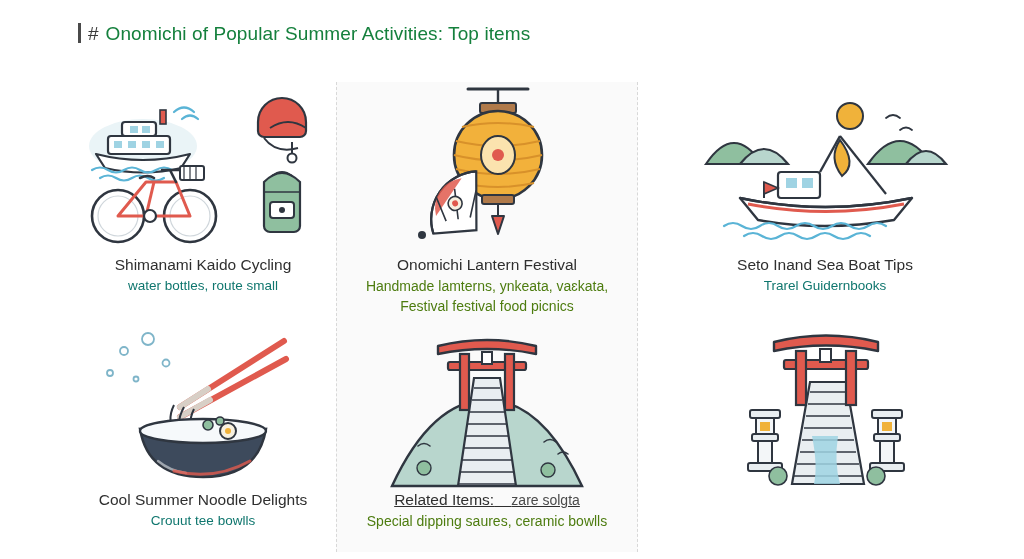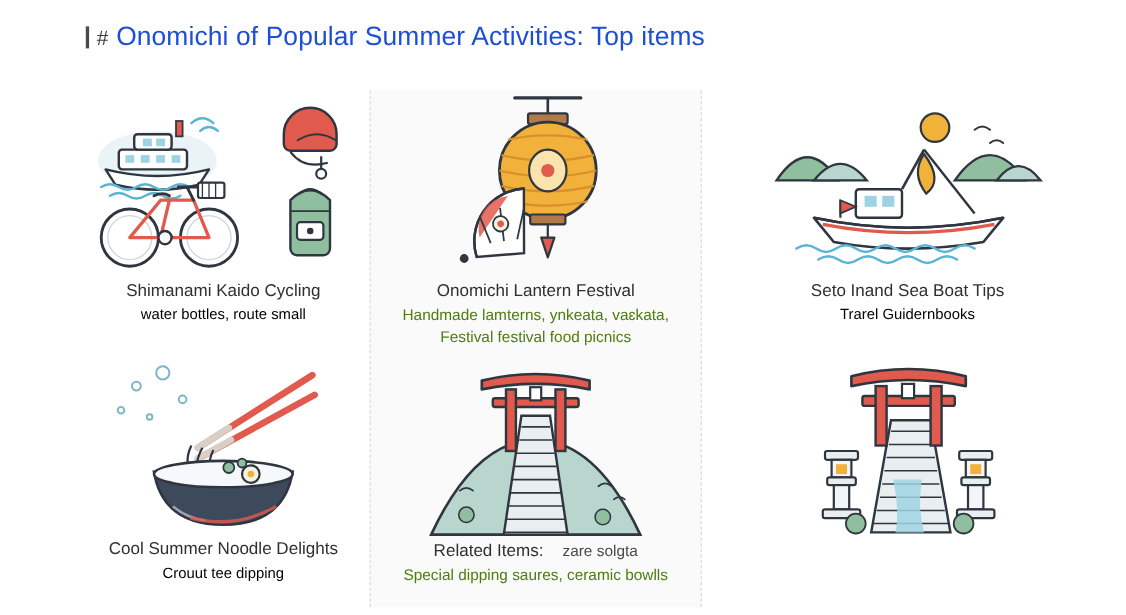--- a/index.html
+++ b/index.html
@@ -34,22 +34,22 @@
     height: 20px;
     background: #4a4a4a;
     position: relative;
     top: 3px;
   }
   .title-hash {
     font-size: 19px;
     color: #3a3a3a;
   }
   .title-text {
-    font-size: 24px;
-    color: #1d4ed8;
+    font-size: 19px;
+    color: #15803d;
     letter-spacing: 0.1px;
   }
   .grid {
     position: absolute;
     left: 0;
     top: 82px;
     width: 1024px;
     height: 470px;
   }
   .col {
@@ -92,27 +92,28 @@
   }
   .cap-title {
     font-size: 15.5px;
     color: #2f2f2f;
     line-height: 22px;
     white-space: nowrap;
     text-align: center;
   }
   .cap-sub {
     font-size: 13.5px;
-    color: #000000;
+    color: #0f766e;
     line-height: 20px;
   }
   .cap-inline {
     font-size: 15.5px;
     color: #2f2f2f;
     line-height: 22px;
+    text-decoration: underline;
   }
   .cap-inline .rel-label { color: #2f2f2f; }
   .cap-inline .rel-value { color: #4a4a4a; font-size: 14px; }
   .mid-sub { font-size: 14px; color: #4d7c0f; line-height: 20px; }
 
   svg { display: block; }
 </style>
 </head>
 <body>
 
@@ -220,21 +221,21 @@
               <path d="M86 150 q40 10 76 -10" fill="none" stroke="#e05a4e" stroke-width="3" stroke-linecap="round" opacity="0.8"></path>
               <circle cx="140" cy="110" r="8" fill="#f7f1e0" stroke="#2f3640" stroke-width="2"></circle>
               <circle cx="140" cy="110" r="3" fill="#f0b23a"></circle>
               <circle cx="120" cy="104" r="5" fill="#8fbf9f" stroke="#2f3640" stroke-width="1.6"></circle>
               <circle cx="132" cy="100" r="4" fill="#8fbf9f" stroke="#2f3640" stroke-width="1.6"></circle>
             </g>
           </svg>
         </div>
         <div class="caption">
           <div class="cap-title">Cool Summer Noodle Delights</div>
-          <div class="cap-sub">Crouut tee dipping</div>
+          <div class="cap-sub">Crouut tee bowlls</div>
         </div>
       </div>
     </div>
 
     <div class="col col-mid">
 
       <div class="cell cell-top">
         <div class="art">
           <svg width="230" height="170" viewBox="0 0 230 170">
 

